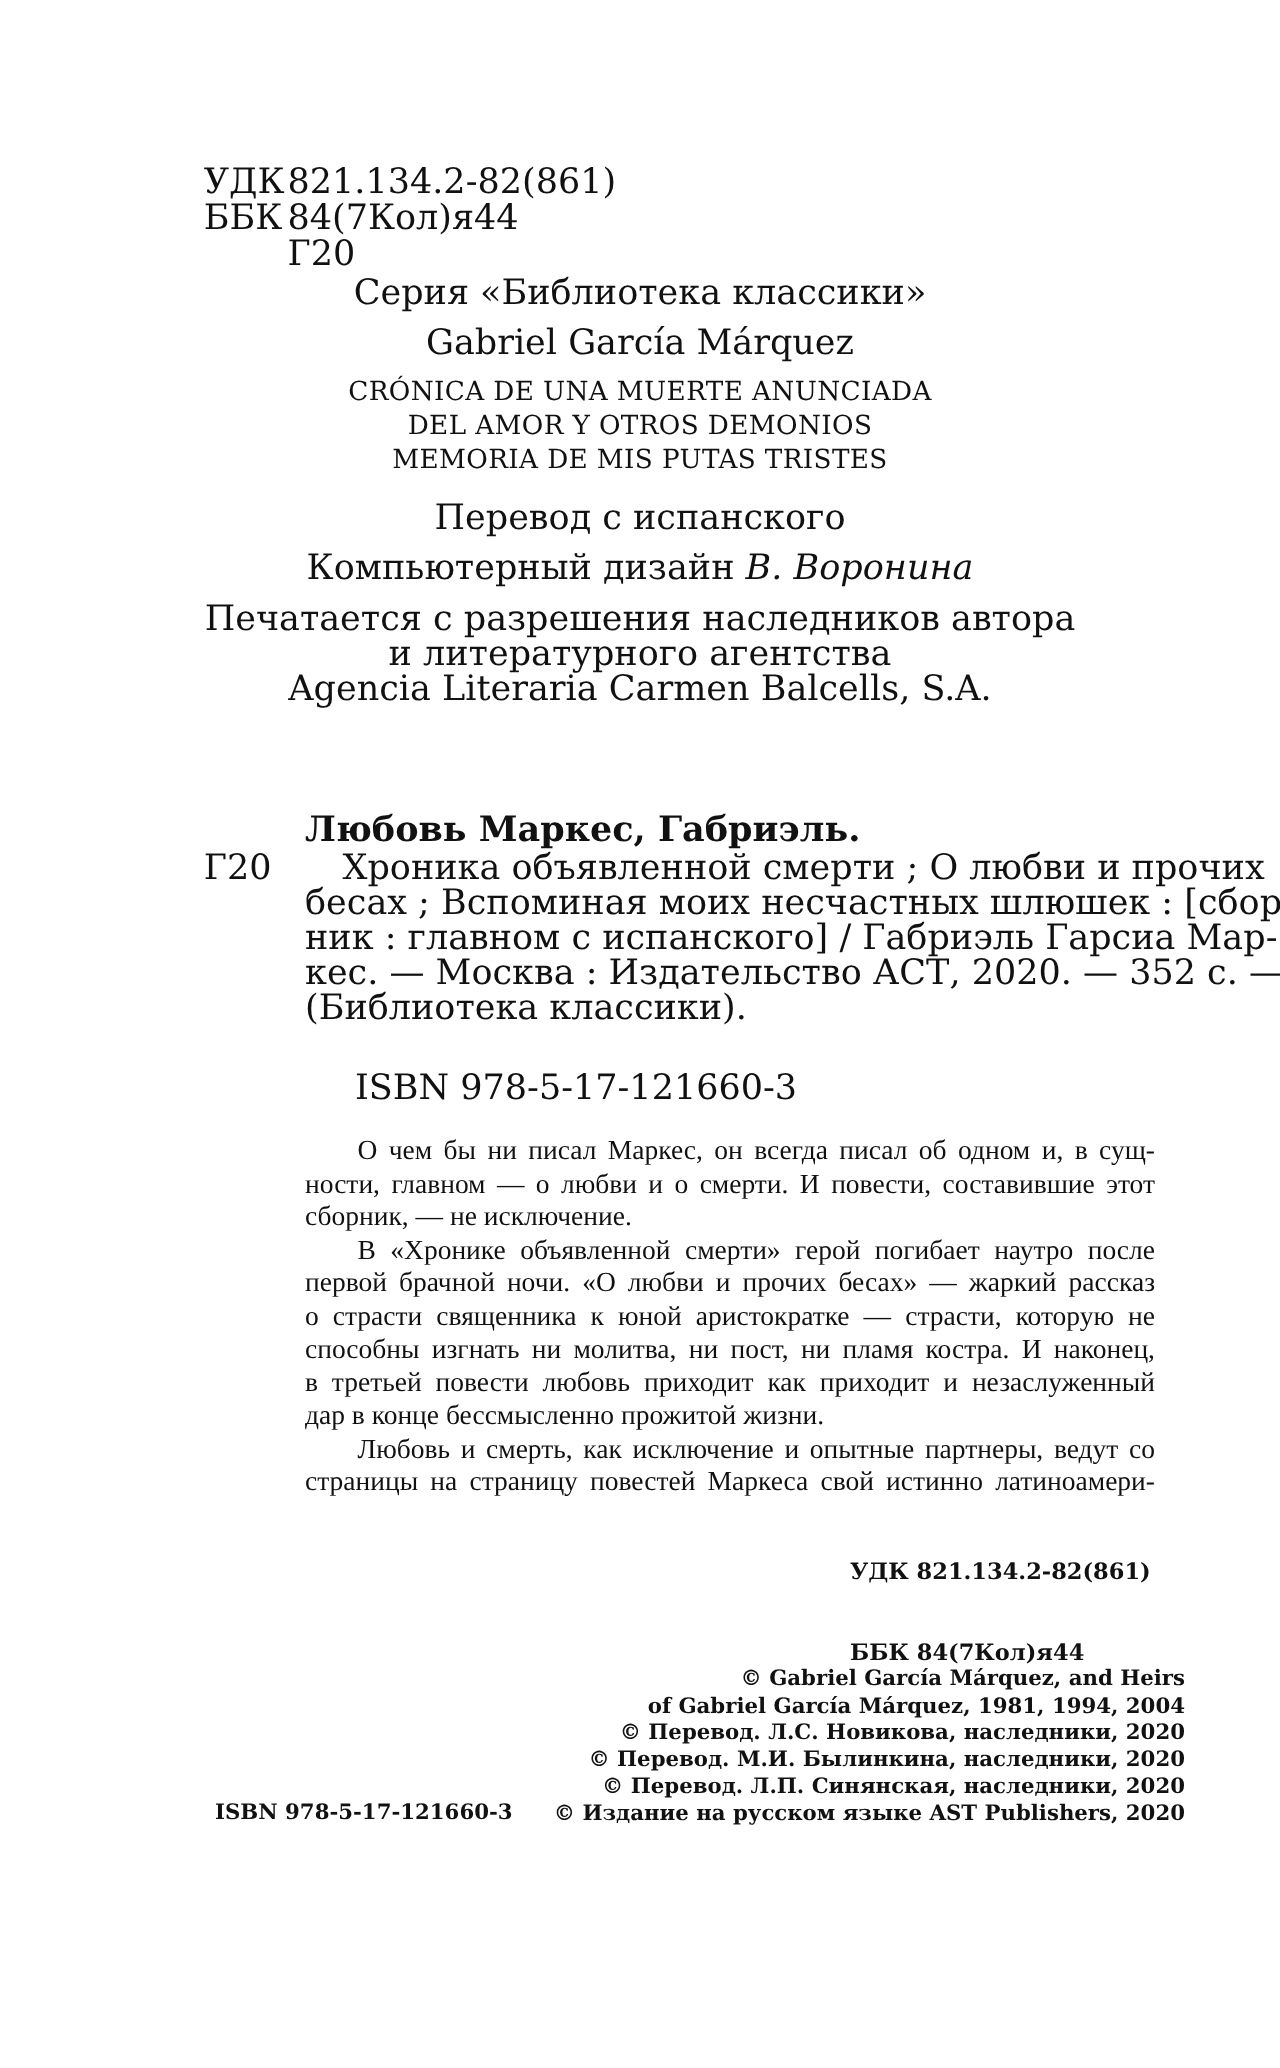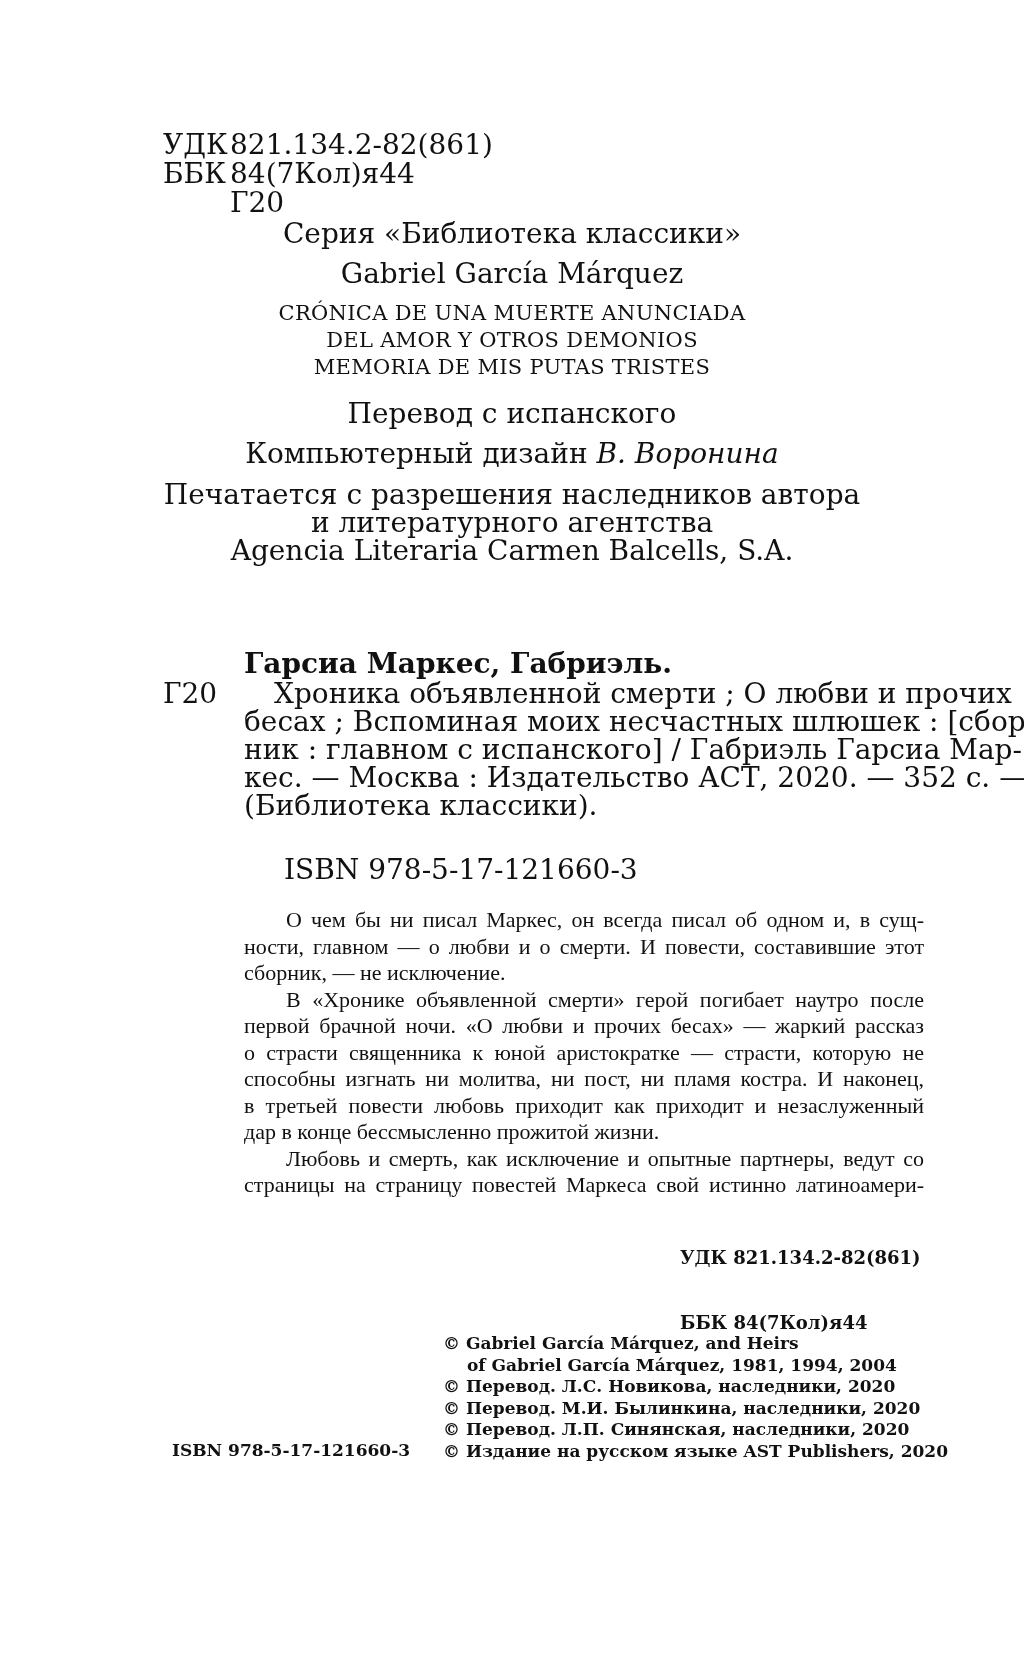--- a/index.html
+++ b/index.html
@@ -38,21 +38,21 @@
   <span>Компьютерный дизайн</span>
   <i>В. Воронина</i>
 </div>
 
 <div class="abs center" style="left:0; width:1024px; top:481px;">
   <div class="big">Печатается с разрешения наследников автора</div>
   <div class="big">и литературного агентства</div>
   <div class="big">Agencia Literaria Carmen Balcells, S.A.</div>
 </div>
 
-<div class="abs big bold" style="left:244px; top:650px;">Гарсиа Маркес, Габриэль.</div>
+<div class="abs big bold" style="left:244px; top:650px;">Любовь Маркес, Габриэль.</div>
 <div class="abs big" style="left:163px; top:680px;">Г20</div>
 <div class="abs" style="left:244px; top:680px; width:640px;">
   <div class="big just" style="padding-left:30px; white-space:nowrap;">Хроника объявленной смерти ; О любви и прочих</div>
   <div class="big just" style="white-space:nowrap;">бесах ; Вспоминая моих несчастных шлюшек : [сбор-</div>
   <div class="big just" style="white-space:nowrap;">ник : главном с испанского] / Габриэль Гарсиа Мар-</div>
   <div class="big just" style="white-space:nowrap;">кес. — Москва : Издательство АСТ, 2020. — 352 с. —</div>
   <div class="big" style="white-space:nowrap;">(Библиотека классики).</div>
 </div>
 <div class="abs big" style="left:284px; top:856px;">ISBN 978-5-17-121660-3</div>
 
@@ -72,21 +72,21 @@
   </div>
   <div>
     <div class="annot just" style="padding-left:42px;">Любовь и смерть, как исключение и опытные партнеры, ведут со</div>
     <div class="annot just">страницы на страницу повестей Маркеса свой истинно латиноамери-</div>
   </div>
 </div>
 
 <div class="abs copy" style="left:680px; top:1245px; font-size:18px; line-height:25px;">УДК 821.134.2-82(861)</div>
 <div class="abs copy" style="left:680px; top:1270px; font-size:18px; line-height:25px;margin-top:40px;">ББК 84(7Кол)я44</div>
 
-<div class="abs" style="left:443px; top:1333px;">
+<div class="abs" style="left:443px; top:1333px;text-align:right;">
   <div class="copy">© Gabriel García Márquez, and Heirs</div>
   <div class="copy" style="padding-left:24px;">of Gabriel García Márquez, 1981, 1994, 2004</div>
   <div class="copy">© Перевод. Л.С. Новикова, наследники, 2020</div>
   <div class="copy">© Перевод. М.И. Былинкина, наследники, 2020</div>
   <div class="copy">© Перевод. Л.П. Синянская, наследники, 2020</div>
   <div class="copy">© Издание на русском языке AST Publishers, 2020</div>
 </div>
 
 <div class="abs copy" style="left:172px; top:1440px;">ISBN 978-5-17-121660-3</div>
 

